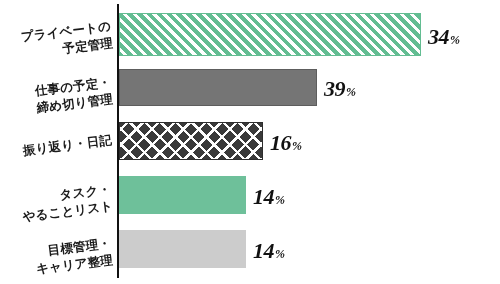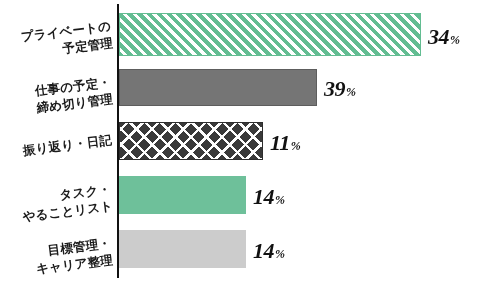--- a/index.html
+++ b/index.html
@@ -135,21 +135,21 @@
 
   <div class="row">
     <div class="cat-label" style="top:132px;">
       <span>振り返り・日記</span>
       <span class="l2"></span>
     </div>
     <div class="bar" style="top:122px;height:38px;width:144px;">
       <div class="bar-inner fill-crosshatch"></div>
     </div>
     <div class="value" style="left:270px;top:130px;">
-      <span class="num">11</span><span class="pct">%</span>
+      <span class="num">16</span><span class="pct">%</span>
     </div>
   </div>
 
   <div class="row">
     <div class="cat-label" style="top:181px;">
       <span>タスク・</span>
       <span class="l2">やることリスト</span>
     </div>
     <div class="bar" style="top:176px;height:38px;width:127px;">
       <div class="bar-inner fill-green-solid"></div>

